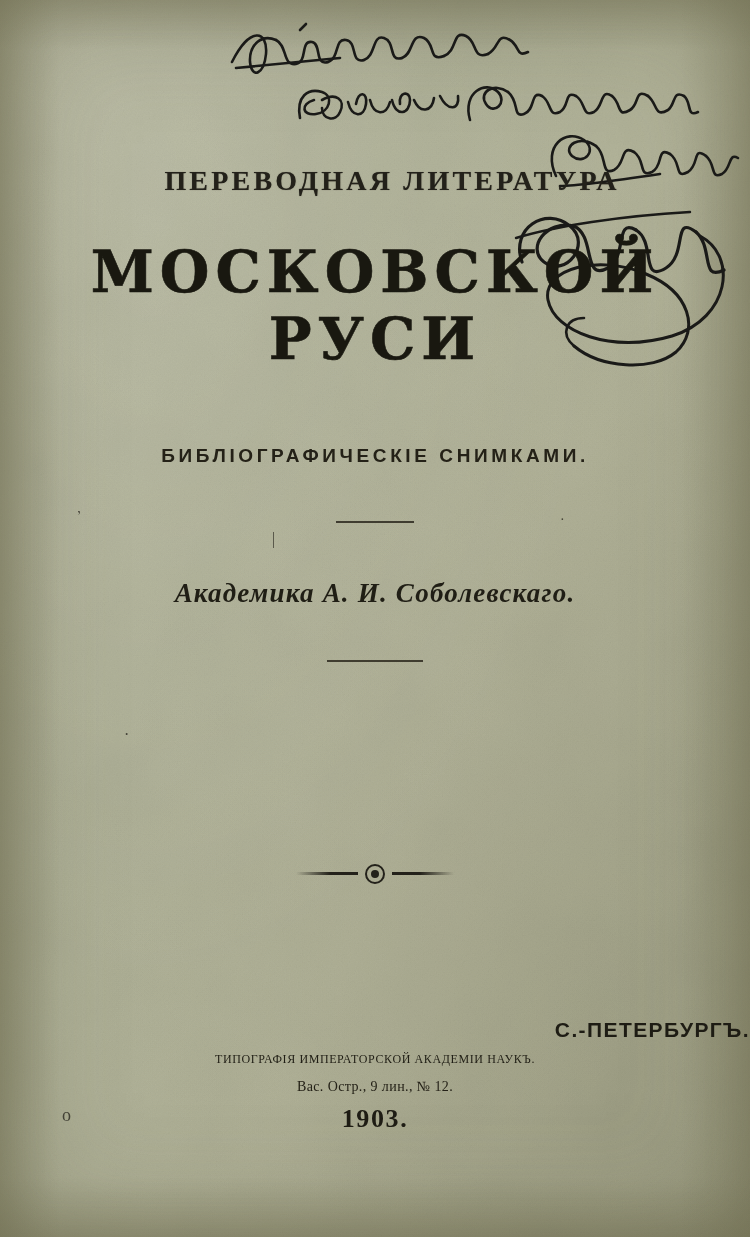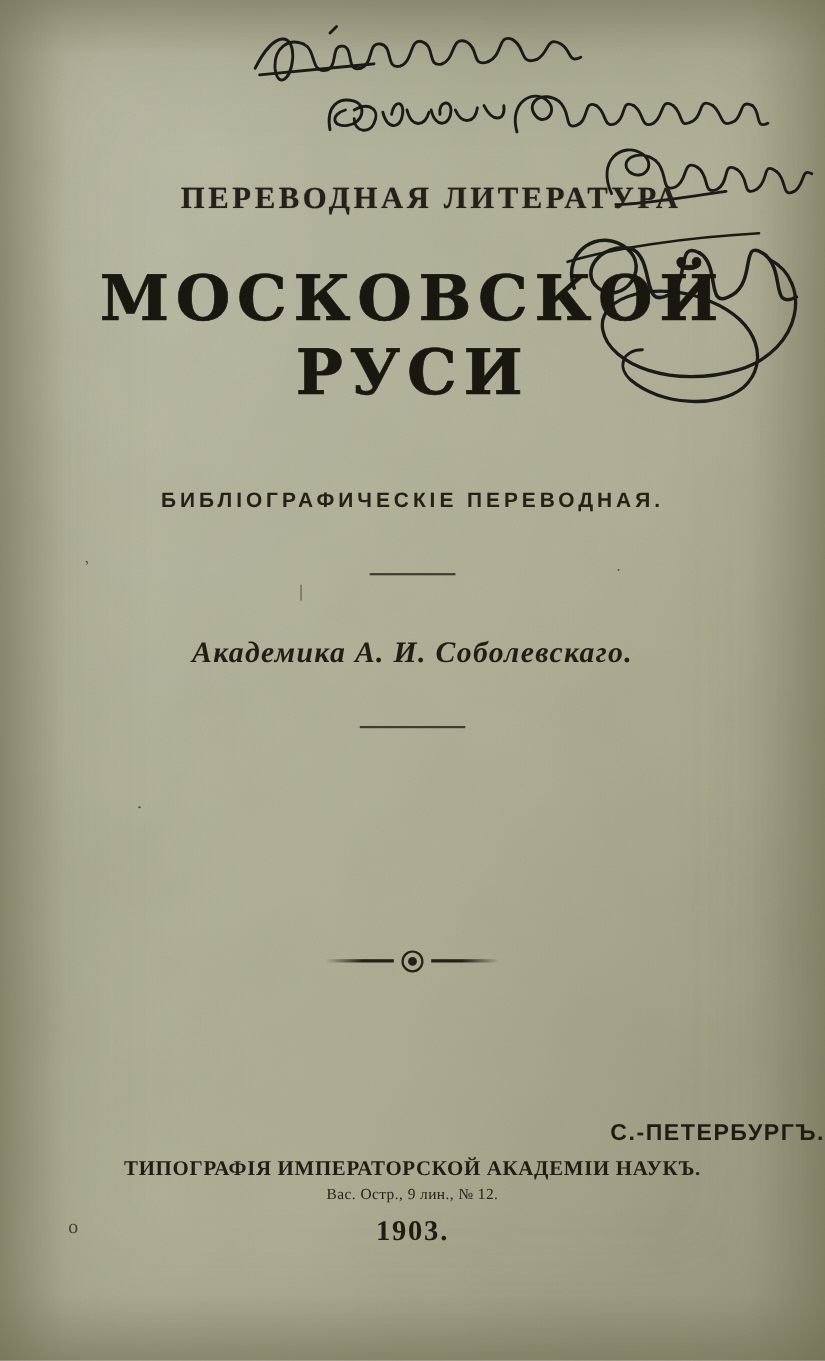--- a/index.html
+++ b/index.html
@@ -177,22 +177,22 @@
     top: 1018px;
     font-size: 21px;
     font-weight: 700;
     letter-spacing: 1.4px;
     color: #1e1c14;
     font-family: Liberation Sans, sans-serif;
     text-align: right;
   }
   .imprint-press {
     top: 1052px;
-    font-size: 19px;
-    font-weight: 700;
+    font-size: 12px;
+    font-weight: 400;
     letter-spacing: 0.6px;
     color: #201e15;
     font-family: "Liberation Serif", serif;
   }
   .imprint-addr {
     top: 1079px;
     font-size: 14px;
     letter-spacing: 0.4px;
     color: #242117;
     font-family: "Liberation Serif", serif;
@@ -301,21 +301,21 @@
   </svg>
 
   <div class="stray" style="left:78px; top:508px; transform:rotate(-18deg);">ʼ</div>
   <div class="stray" style="left:560px; top:512px;">·</div>
   <div class="stray" style="left:62px; top:1105px; font-size:18px;">o</div>
   <div class="stray" style="left:272px; top:530px; font-size:16px;">|</div>
   <div class="stray" style="left:124px; top:726px; font-size:16px;">·</div>
 
   <div class="center-col line-1">ПЕРЕВОДНАЯ ЛИТЕРАТУРА</div>
   <div class="center-col line-2">МОСКОВСКОЙ РУСИ</div>
-  <div class="center-col line-4">БИБЛІОГРАФИЧЕСКІЕ ПЕРЕВОДНАЯ.</div>
+  <div class="center-col line-4">БИБЛІОГРАФИЧЕСКІЕ СНИМКАМИ.</div>
 
   <div class="rule rule-1"></div>
 
   <div class="center-col author">Академика А. И. Соболевскаго.</div>
 
   <div class="rule rule-2"></div>
 
 
   <div class="center-col ornament">
     <span class="orn-wrap">

